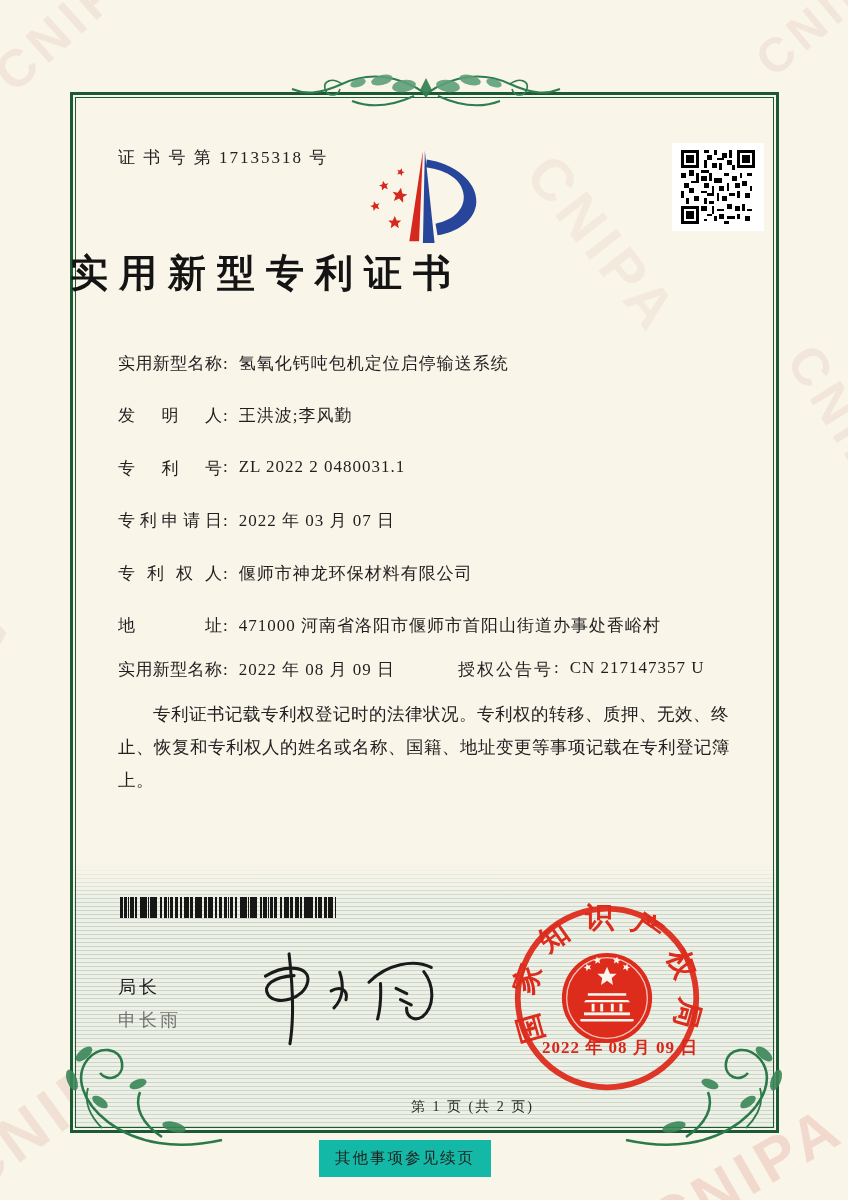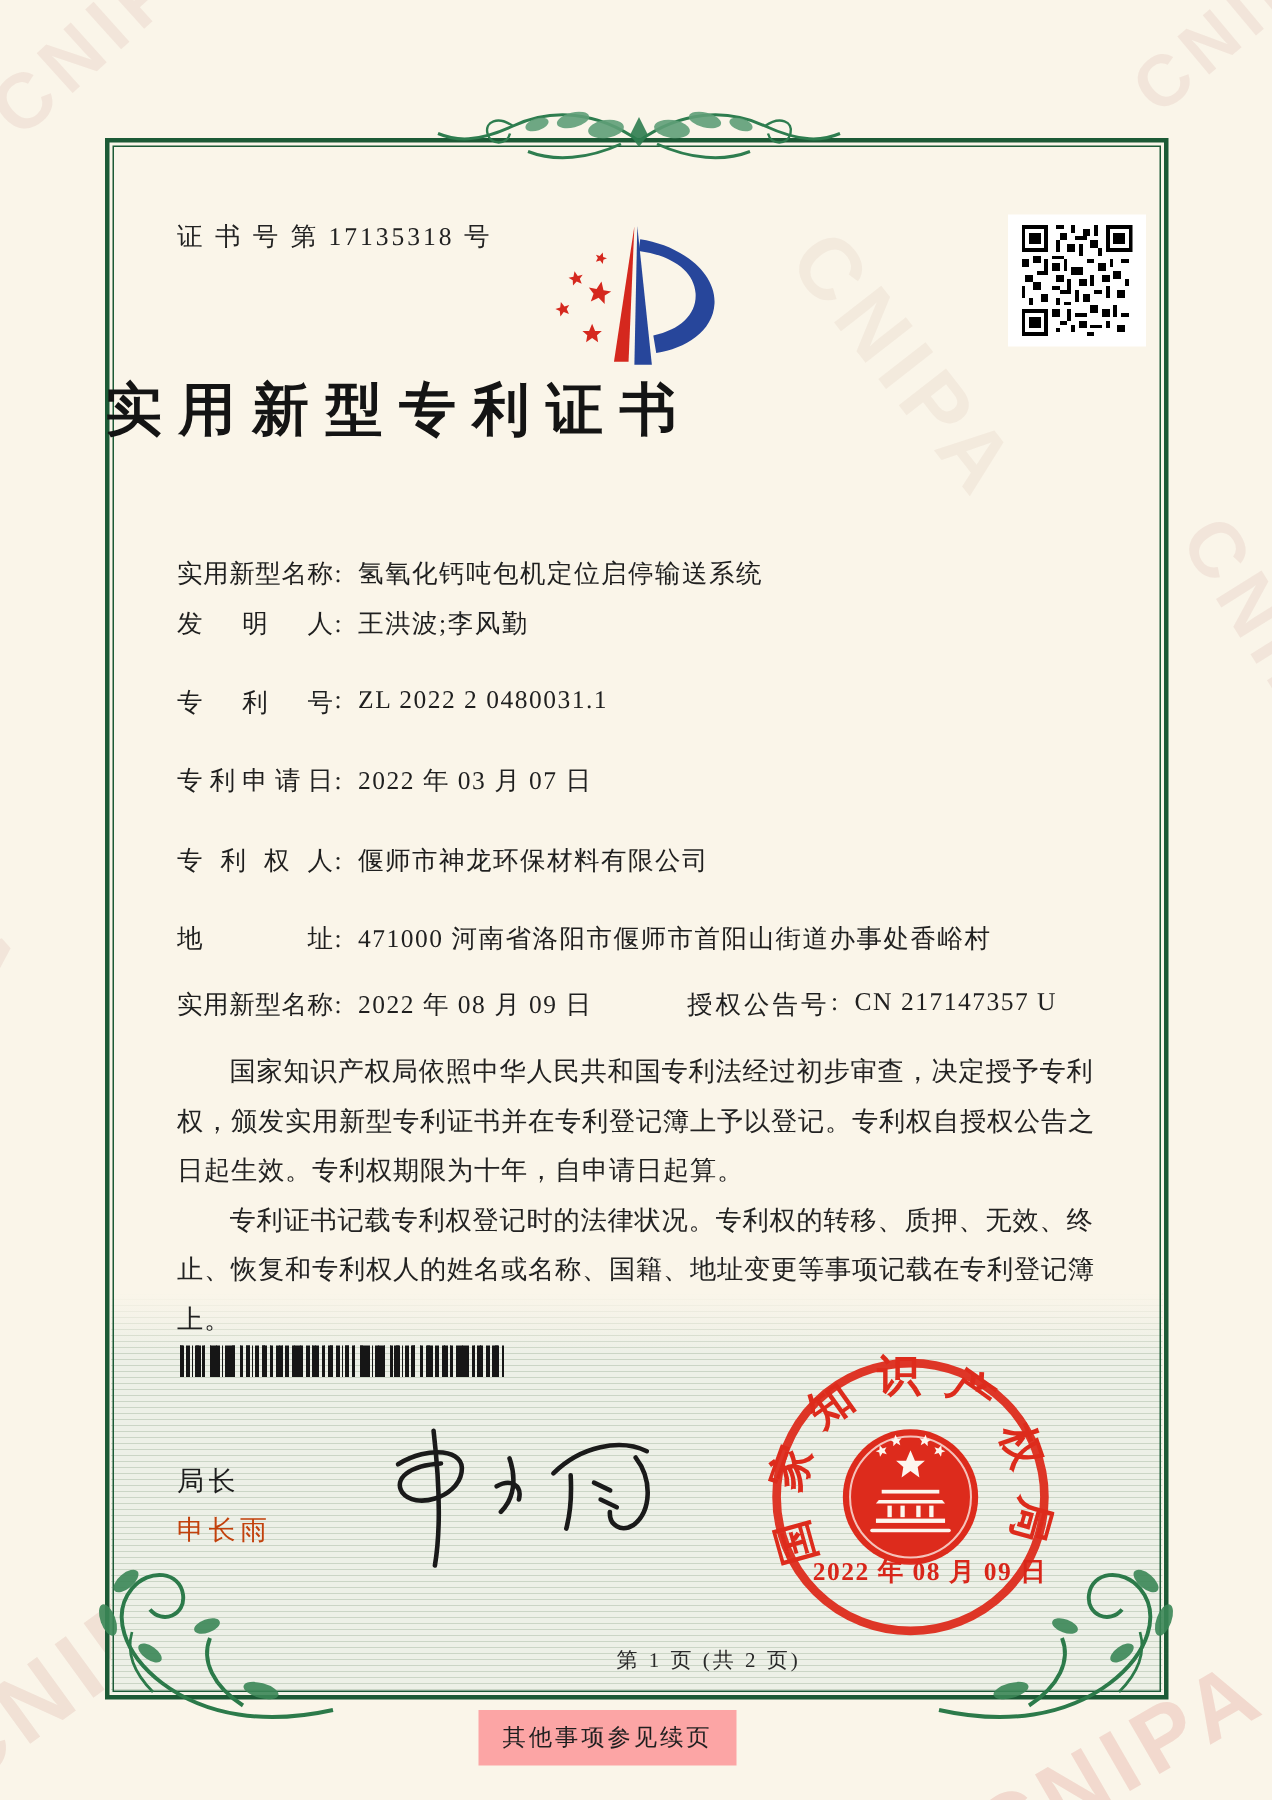--- a/index.html
+++ b/index.html
@@ -46,32 +46,32 @@
         line-height:33px;color:#222;}
   .body-text p{margin:0;text-indent:35px;letter-spacing:0.5px;}
 
   .barcode{position:absolute;left:120px;top:897px;width:216px;height:21px;
         background-image:
           repeating-linear-gradient(90deg,#161616 0 2px,rgba(0,0,0,0) 2px 5px),
           repeating-linear-gradient(90deg,#161616 0 1px,rgba(0,0,0,0) 1px 4px),
           repeating-linear-gradient(90deg,#161616 0 3px,rgba(0,0,0,0) 3px 11px);}
 
   .sig-title{position:absolute;left:118px;top:975px;font-size:18px;color:#1d1d1d;letter-spacing:3px;}
-  .sig-name{position:absolute;left:118px;top:1008px;font-size:18px;color:#c2410c;letter-spacing:3px;}
+  .sig-name{position:absolute;left:118px;top:1008px;font-size:18px;color:#737373;letter-spacing:3px;}
   .signature{position:absolute;left:238px;top:942px;transform:rotate(-3deg);}
 
   .seal{position:absolute;left:511px;top:902px;}
   .seal-date{position:absolute;left:530px;top:1036px;width:180px;font-size:17px;
         color:#d8261a;letter-spacing:1px;font-weight:bold;text-align:center;}
 
   .page-num{position:absolute;left:70px;top:1098px;width:709px;text-align:center;
         font-size:14px;color:#2a2a2a;letter-spacing:2px;padding-left:48px;}
 
   .footer-note-wrap{position:absolute;left:70px;top:1140px;width:670px;text-align:center;}
-  .footer-note{display:inline-block;background:#fca5a5;padding:8px 16px;font-size:15.5px;
+  .footer-note{display:inline-block;background:#14b8a6;padding:8px 16px;font-size:15.5px;
         color:#1f1f1f;letter-spacing:2px;text-align:center;}
 
   .ornament{position:absolute;pointer-events:none;}
 </style>
 </head>
 <body>
 
 <svg width="0" height="0" style="position:absolute">
   <defs>
     <polygon id="star5" points="0,-10 2.94,-3.09 9.51,-3.09 4.76,1.18 5.88,8.09 0,3.8 -5.88,8.09 -4.76,1.18 -9.51,-3.09 -2.94,-3.09"></polygon>
@@ -231,21 +231,21 @@
           <rect x="22" y="25" width="1" height="2"></rect>
         <rect x="25" y="26" width="2" height="2"></rect>
           <rect x="9" y="27" width="1" height="1"></rect>
           <rect x="17" y="28" width="2" height="1"></rect>
       </g>
     </svg>
   </div>
 
   <div class="title">实用新型专利证书</div>
 
-  <div class="field-row" style="top:371px;">
+  <div class="field-row" style="top:352px;">
     <span class="field-label">实用新型名称</span><span class="field-colon">:</span><span class="field-value">氢氧化钙吨包机定位启停输送系统</span>
   </div>
   <div class="field-row" style="top:404px;">
     <span class="field-label">发明人</span><span class="field-colon">:</span><span class="field-value">王洪波;李风勤</span>
   </div>
   <div class="field-row" style="top:457px;">
     <span class="field-label">专利号</span><span class="field-colon">:</span><span class="field-value">ZL 2022 2 0480031.1</span>
   </div>
   <div class="field-row" style="top:509px;">
     <span class="field-label">专利申请日</span><span class="field-colon">:</span><span class="field-value">2022 年 03 月 07 日</span>
@@ -257,21 +257,20 @@
     <span class="field-label">地址</span><span class="field-colon">:</span><span class="field-value">471000 河南省洛阳市偃师市首阳山街道办事处香峪村</span>
   </div>
   <div class="field-row" style="top:658px;">
     <span class="field-label">实用新型名称</span><span class="field-colon">:</span><span class="field-value">2022 年 08 月 09 日</span>
     <span class="field-group2">
       <span class="field-label">授权公告号</span><span class="field-colon">:</span><span class="field-value">CN 217147357 U</span>
     </span>
   </div>
 
   <div class="body-text">
-    <p>国家知识产权局依照中华人民共和国专利法经过初步审查，决定授予专利权，颁发实用新型专利证书并在专利登记簿上予以登记。专利权自授权公告之日起生效。专利权期限为十年，自申请日起算。</p>
     <p>专利证书记载专利权登记时的法律状况。专利权的转移、质押、无效、终止、恢复和专利权人的姓名或名称、国籍、地址变更等事项记载在专利登记簿上。</p>
   </div>
 
   <div class="barcode"></div>
 
   <div class="sig-title">局长</div>
   <div class="sig-name">申长雨</div>
   <div class="signature">
     <svg width="210" height="108" viewBox="0 0 220 110" fill="none" stroke="#1a1a1a" stroke-width="3.2" stroke-linecap="round">
       <path d="M30,30 C52,18 78,22 74,38 C70,56 40,62 32,50 C26,40 38,31 60,31"></path>

